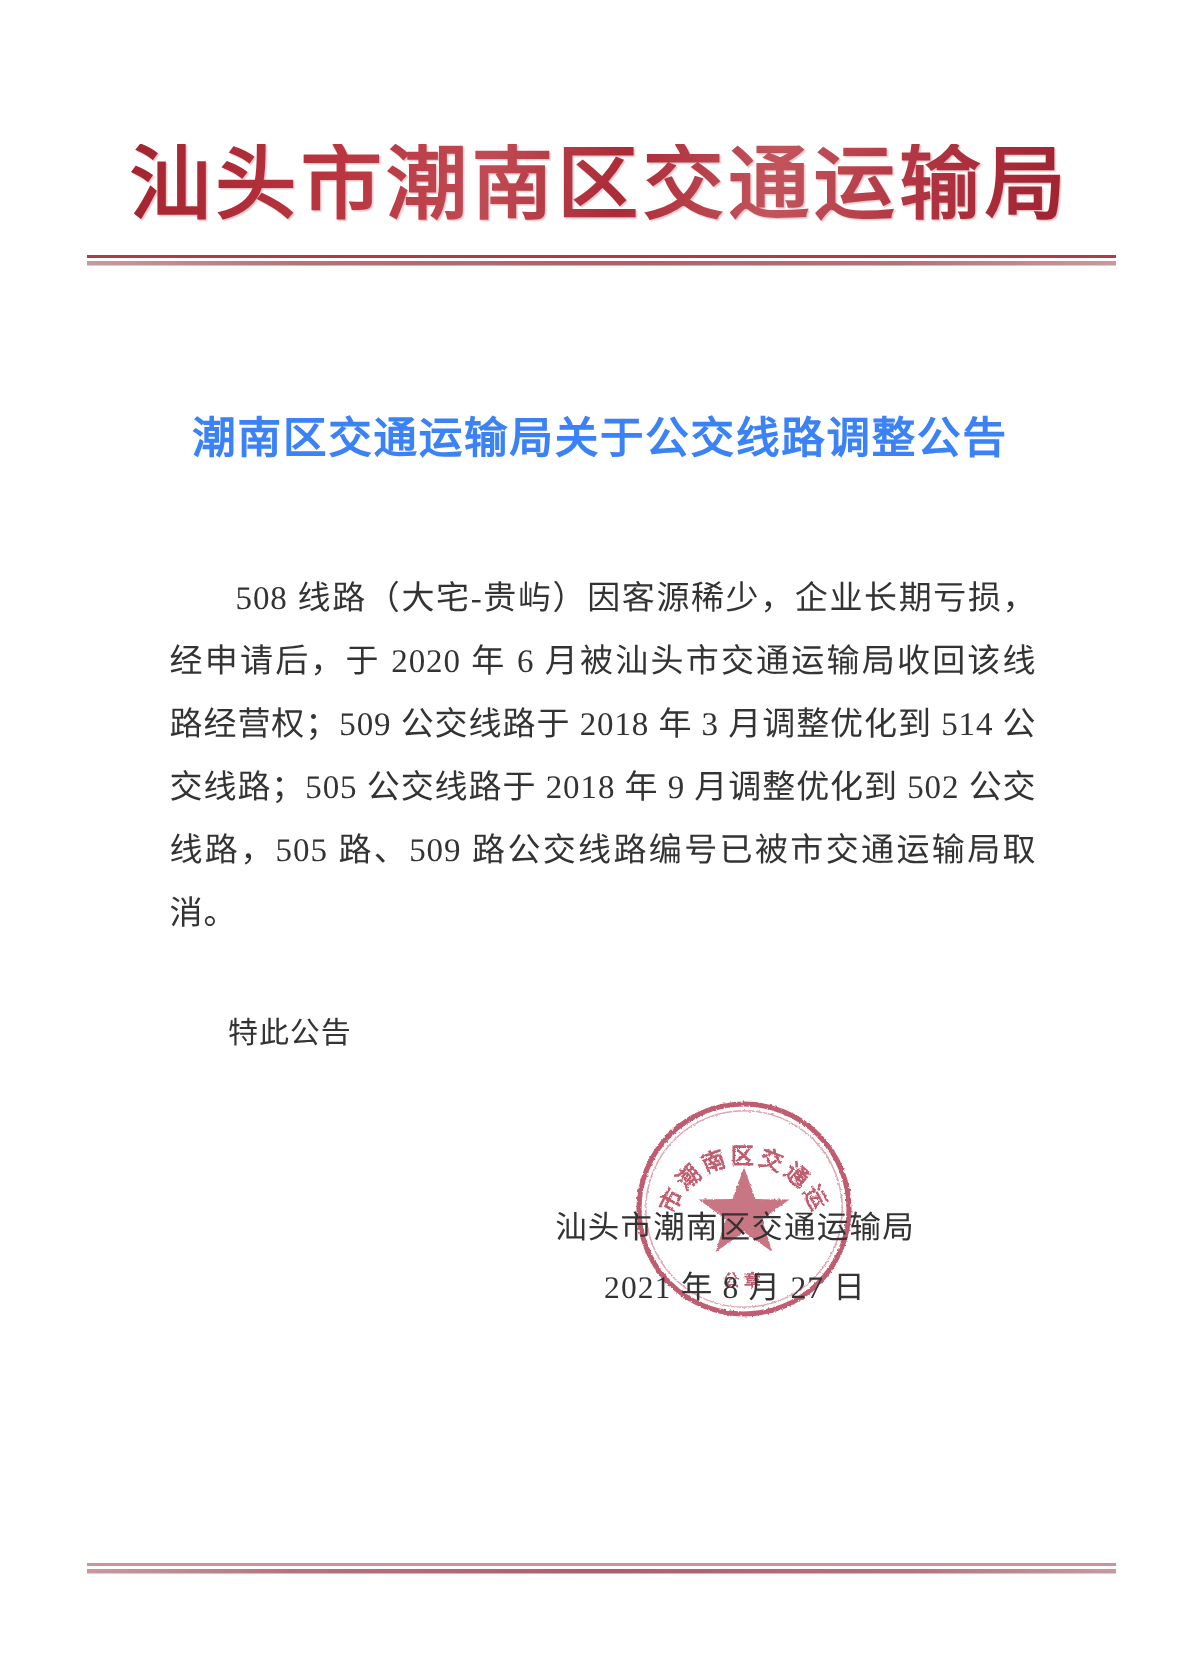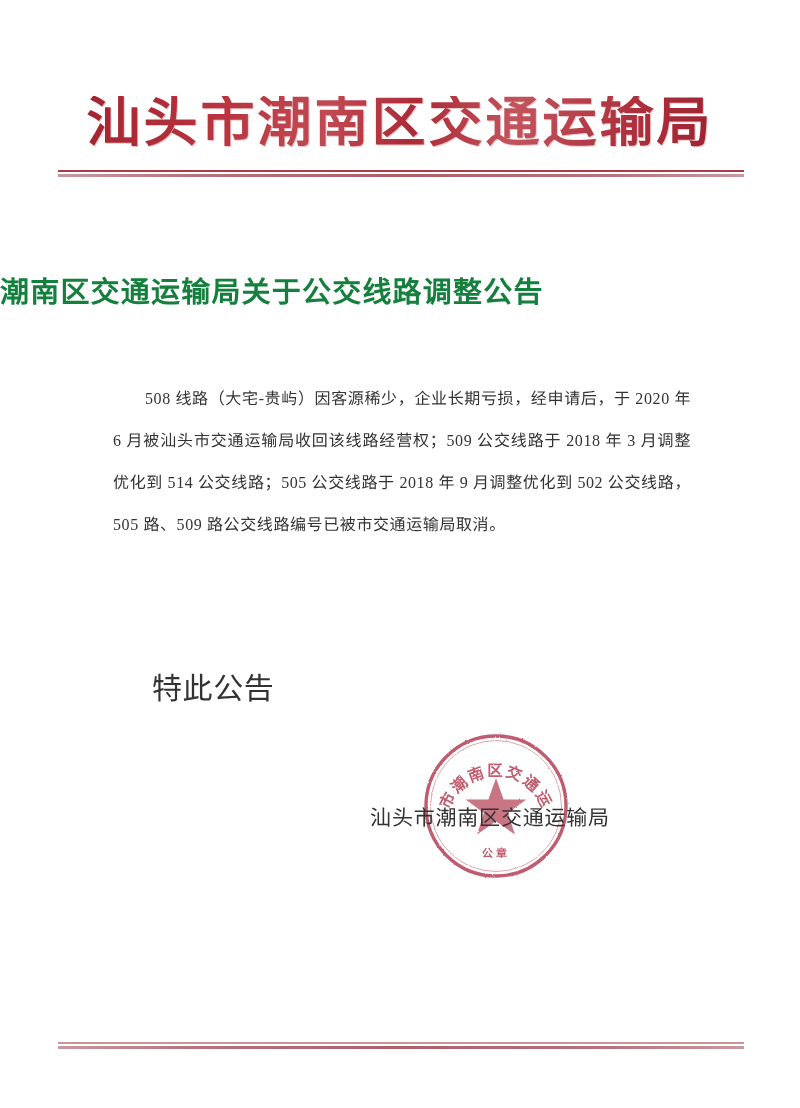--- a/index.html
+++ b/index.html
@@ -78,51 +78,52 @@
   .rule-footer { top: 1042px; }
   .rule-footer .rule-top { background: #c58b93; height: 2px; }
   .rule-footer .rule-bottom { height: 3px; }
 
   
   .doc-title {
     position: absolute;
     top: 268px;
     left: 0;
     width: 800px;
+    text-align: center;
     font-size: 29px;
     font-weight: 700;
-    color: #15803d;
+    color: #3b82f6;
     letter-spacing: 1.2px;
     font-family: "Liberation Serif", "DejaVu Serif", serif;
   }
 
   
   .body-text {
     position: absolute;
     top: 378px;
     left: 113px;
     width: 578px;
-    font-size: 16px;
+    font-size: 22px;
     line-height: 42px;
     color: #333333;
     text-align: justify;
     text-justify: inter-ideograph;
     letter-spacing: .6px;
     font-family: "Liberation Serif", "DejaVu Serif", serif;
   }
   .body-text p {
     margin: 0;
     text-indent: 2em;
   }
 
   .closing {
     position: absolute;
     top: 668px;
     left: 152px;
-    font-size: 30px;
+    font-size: 20px;
     line-height: 42px;
     color: #333333;
     letter-spacing: .6px;
     font-family: "Liberation Serif", "DejaVu Serif", serif;
   }
 
   
   .signature {
     position: absolute;
     top: 798px;
@@ -191,20 +192,21 @@
         <text font-family="&quot;Liberation Serif&quot;, &quot;DejaVu Serif&quot;, serif" font-size="15.5" font-weight="700" fill="#b2394f" letter-spacing="2.2">
           <textPath href="#sealArc" startOffset="50%" text-anchor="middle">汕头市潮南区交通运输局</textPath>
         </text>
         <text x="75" y="126" text-anchor="middle" font-family="&quot;Liberation Serif&quot;, &quot;DejaVu Serif&quot;, serif" font-size="11" font-weight="700" fill="#b2394f" letter-spacing="3">公章</text>
       </g>
     </svg>
   </div>
 
   <div class="signature">
     <div class="sig-org">汕头市潮南区交通运输局</div>
+    <div class="sig-date">2021 年 8 月 27 日</div>
   </div>
 
   <div class="rule-wrap rule-footer">
     <div class="rule-top"></div>
     <div class="rule-gap"></div>
     <div class="rule-bottom"></div>
   </div>
 
 </div>
 

